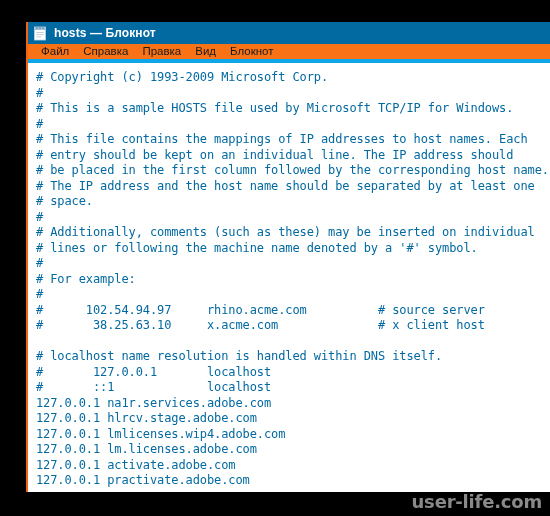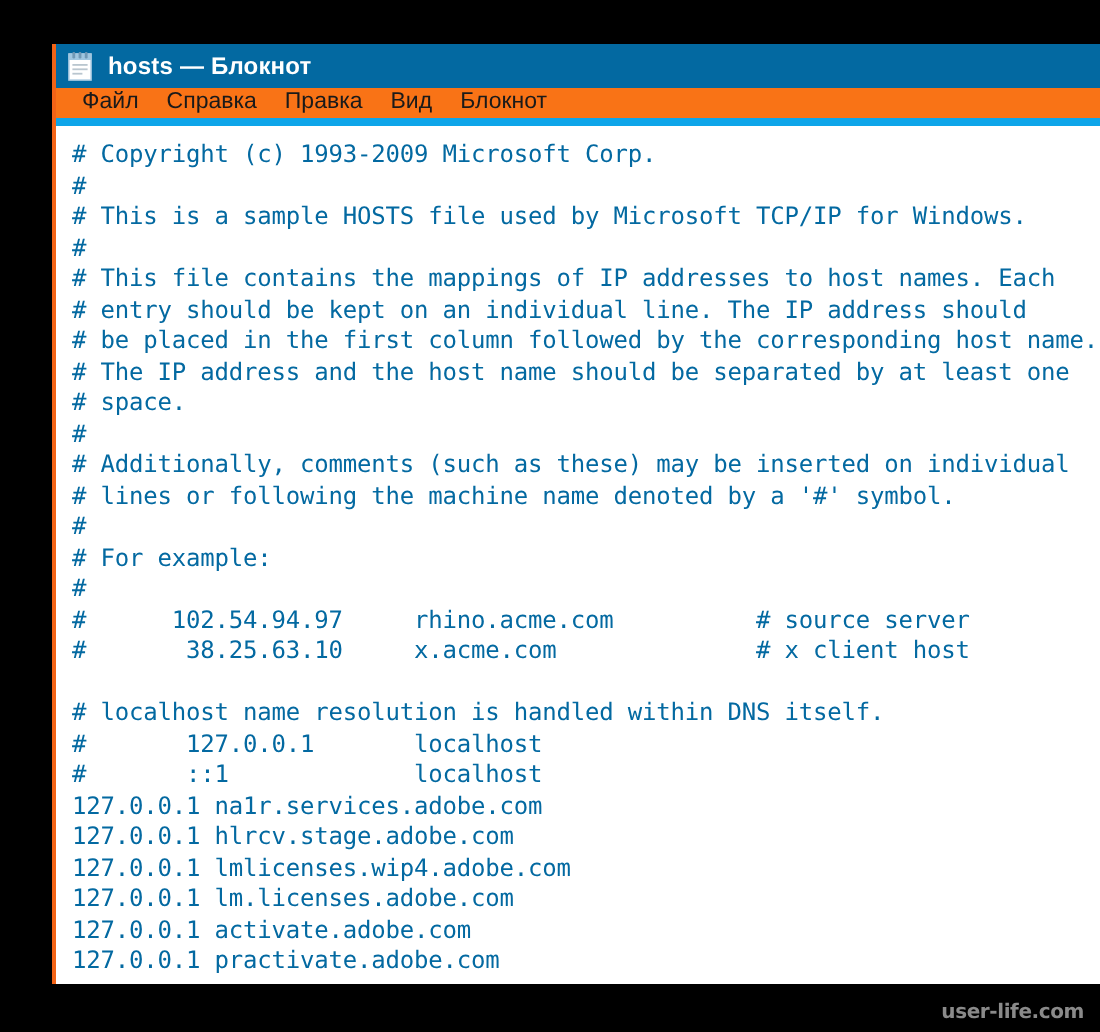--- a/index.html
+++ b/index.html
@@ -92,21 +92,21 @@
     margin: 4px;
     letter-spacing: -0.1px;
   }
 
   
   #watermark {
     position: absolute;
     right: 8px;
     bottom: 4px;
     font-family: "DejaVu Sans", sans-serif;
-    font-size: 10px;
+    font-size: 18px;
     font-weight: bold;
     color: #8a8a8a;
     letter-spacing: -0.2px;
     white-space: nowrap;
   }
 </style>
 </head>
 <body>
 
 <div id="notepad-window">

